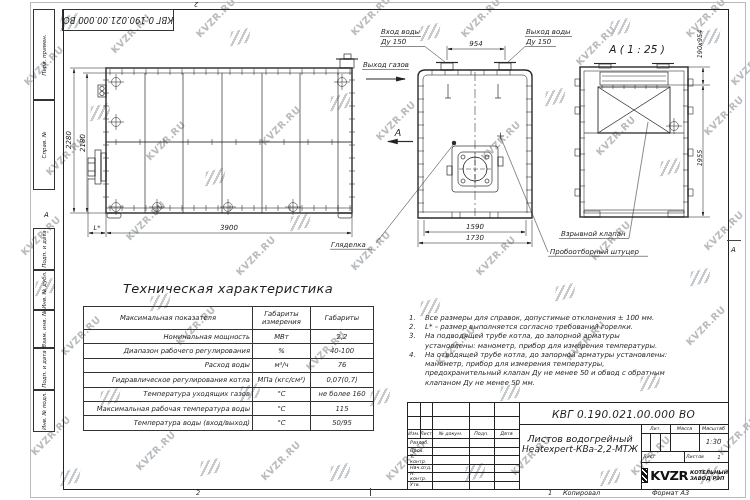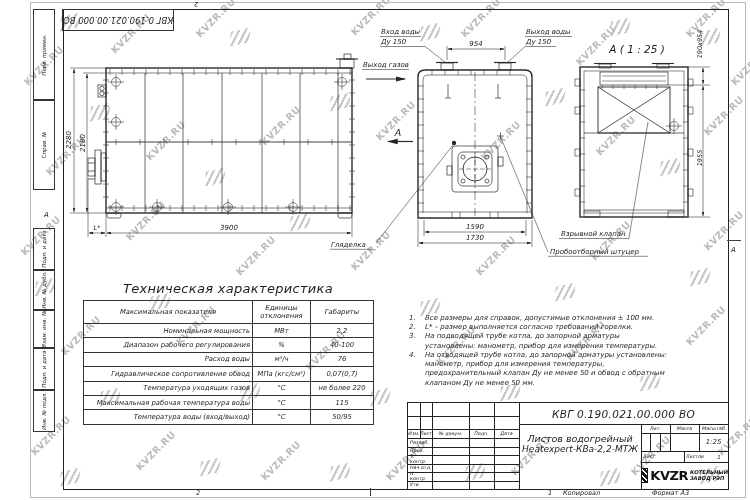--- a/index.html
+++ b/index.html
@@ -21,21 +21,21 @@
   .zone-letter{position:absolute;font:italic 7px "DejaVu Sans",sans-serif;color:#222;z-index:4;}
   .margin-num{position:absolute;font:italic 6.5px "DejaVu Sans",sans-serif;color:#222;z-index:4;}
   #top-designation{position:absolute;left:62px;top:9px;width:112px;height:22px;border:1px solid #333;
                    box-sizing:border-box;display:flex;align-items:center;justify-content:center;z-index:4;}
   #top-designation span{transform:rotate(180deg);font:italic 8.5px "DejaVu Sans",sans-serif;white-space:nowrap;}
   
   #draw{position:absolute;inset:0;z-index:3;}
   #draw text{font-family:"DejaVu Sans",sans-serif;font-style:italic;fill:#1b1b1b;}
   
   #spec{position:absolute;left:83px;top:281px;width:290px;z-index:4;}
-  #spec .t-title{text-align:center;font:italic 13px "DejaVu Sans",sans-serif;margin-bottom:4px;letter-spacing:.3px;}
+  #spec .t-title{text-align:center;font:italic 13px "DejaVu Sans",sans-serif;margin-bottom:10px;letter-spacing:.3px;}
   #spec table{border-collapse:collapse;width:290px;table-layout:fixed;}
   #spec th,#spec td{border:1px solid #333;font:italic 6.8px "DejaVu Sans",sans-serif;
                     padding:0 2px;background:transparent;}
   #spec th{height:22px;text-align:center;}
   #spec td{height:13.4px;}
   #spec td.c-name{text-align:right;padding-left:4px;}
   #spec td.c-unit,#spec td.c-value{text-align:center;}
   
   #notes{position:absolute;left:409px;top:314px;width:300px;z-index:4;}
   .note{display:flex;font:italic 7px "DejaVu Sans",sans-serif;line-height:1.32;}
@@ -379,49 +379,49 @@
     <div class="t-title">Техническая характеристика</div>
     <table>
       <colgroup>
           <col style="width:169px">
           <col style="width:58px">
           <col style="width:63px">
         </colgroup>
       <thead>
         <tr>
           <th>Максимальная показателя</th>
-          <th>Единицы отклонения</th>
+          <th>Габариты измерения</th>
           <th>Габариты</th>
         </tr>
       </thead>
       <tbody id="spec-rows">
           <tr>
             <td class="c-name">Номинальная мощность</td>
             <td class="c-unit">МВт</td>
             <td class="c-value">2,2</td>
           </tr>
           <tr>
             <td class="c-name">Диапазон рабочего регулирования</td>
             <td class="c-unit">%</td>
             <td class="c-value">40-100</td>
           </tr>
           <tr>
             <td class="c-name">Расход воды</td>
             <td class="c-unit">м³/ч</td>
             <td class="c-value">76</td>
           </tr>
           <tr>
-            <td class="c-name">Гидравлическое сопротивление обвод</td>
+            <td class="c-name">Гидравлическое регулирования котла</td>
             <td class="c-unit">МПа (кгс/см²)</td>
             <td class="c-value">0,07(0,7)</td>
           </tr>
           <tr>
             <td class="c-name">Температура уходящих газов</td>
             <td class="c-unit">°С</td>
-            <td class="c-value">не более 220</td>
+            <td class="c-value">не более 160</td>
           </tr>
           <tr>
             <td class="c-name">Максимальная рабочая температура воды</td>
             <td class="c-unit">°С</td>
             <td class="c-value">115</td>
           </tr>
           <tr>
             <td class="c-name">Температура воды (вход/выход)</td>
             <td class="c-unit">°С</td>
             <td class="c-value">50/95</td>
@@ -491,21 +491,21 @@
         <div class="sign-row" style="top: 35px; height: 8.5px;">Разраб.</div>
         <div class="sign-row" style="top: 43.5px; height: 8.5px;">Пров.</div>
         <div class="sign-row" style="top: 52px; height: 8.5px;">Т. контр.</div>
         <div class="sign-row" style="top: 60.5px; height: 8.5px;">Нач.отд.</div>
         <div class="sign-row" style="top: 69px; height: 8.5px;">Н. контр.</div>
         <div class="sign-row" style="top: 77.5px; height: 8.5px;">Утв.</div>
       </div>
     <div class="tb-txt" style="left:233px;top:21px;width:29px;height:9px;">Лит.</div>
     <div class="tb-txt" style="left:262px;top:21px;width:29px;height:9px;">Масса</div>
     <div class="tb-txt" style="left:291px;top:21px;width:29px;height:9px;">Масштаб</div>
-    <div id="tb-scale">1:25</div>
+    <div id="tb-scale">1:30</div>
     <div class="tb-txt" style="left:235px;top:48px;width:30px;height:11px;justify-content:flex-start;">Лист</div>
     <div class="tb-txt" style="left:278px;top:48px;width:26px;height:11px;justify-content:flex-start;">Листов</div>
     <div class="tb-txt" style="left:304px;top:48px;width:14px;height:11px;font-size:5.5px;">1</div>
     <div id="tb-logo">
       <span class="logo-square"></span>
       <span class="logo-kvzr">KVZR</span>
       <span class="logo-factory">
         <span>КОТЕЛЬНЫЙ</span>
         <span>ЗАВОД РЭП</span>
       </span>

